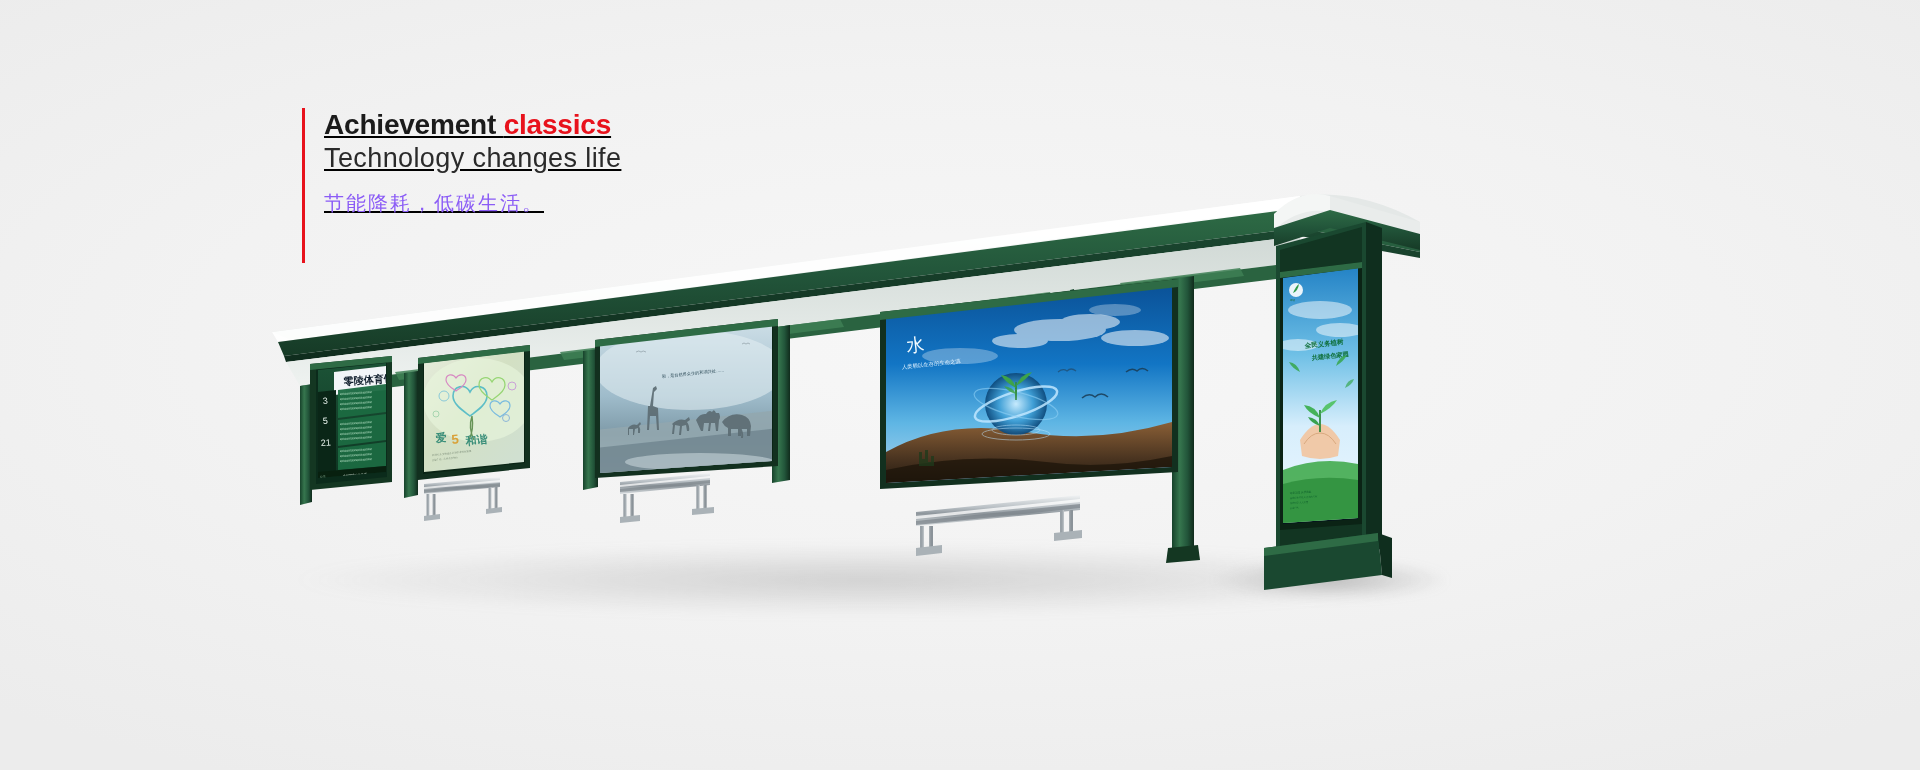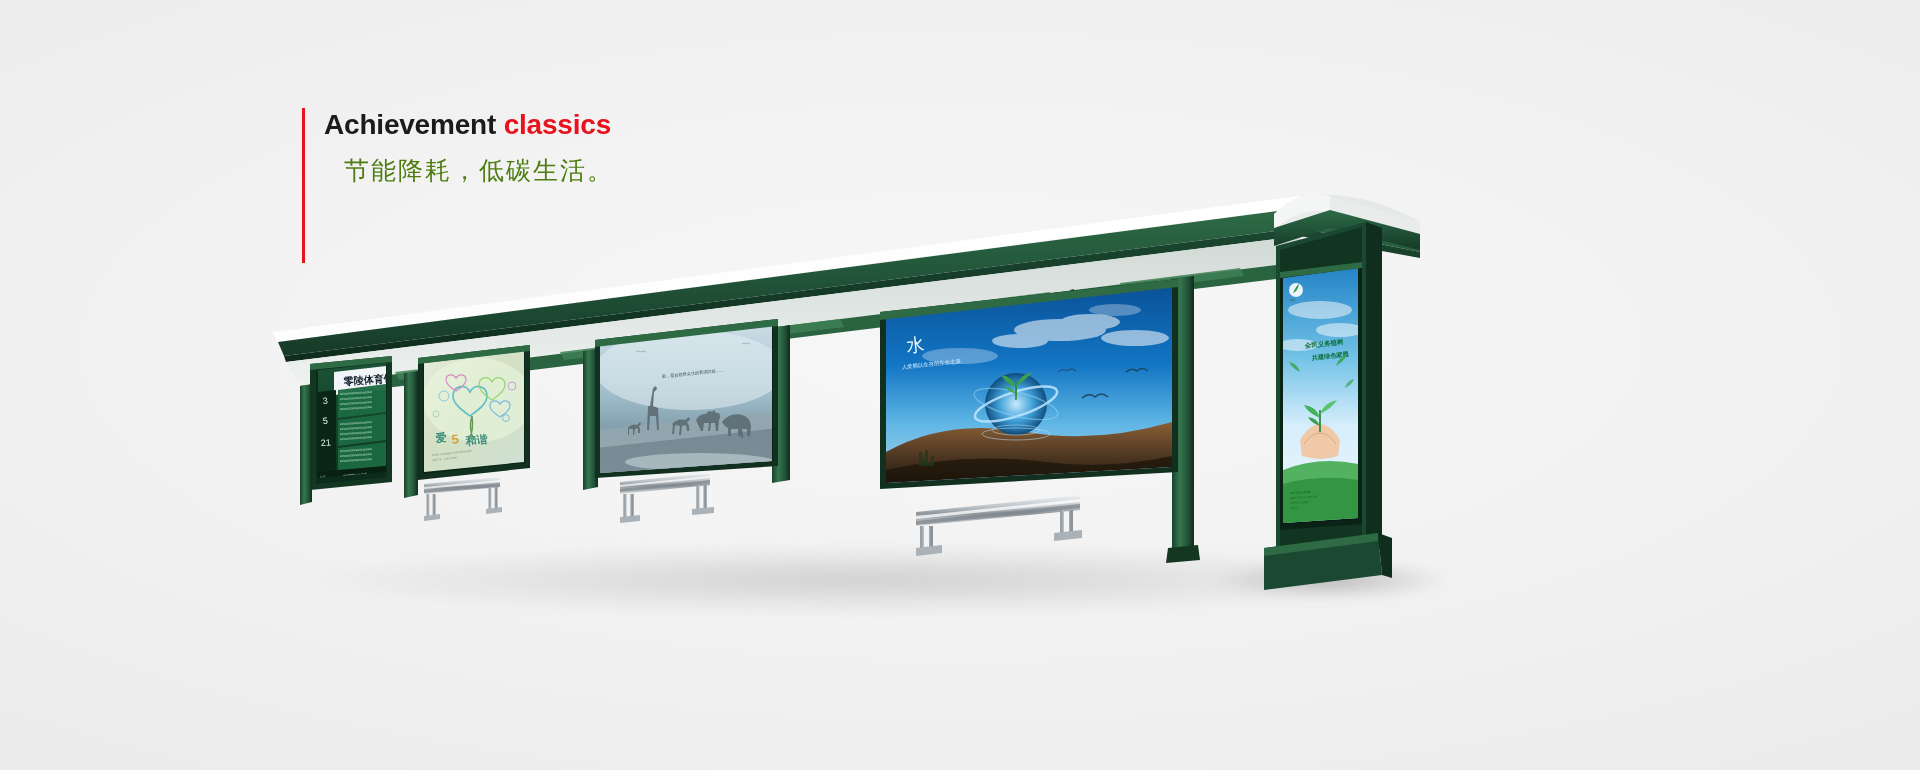--- a/index.html
+++ b/index.html
@@ -9,32 +9,33 @@
     background:
       radial-gradient(ellipse 1400px 500px at 50% 45%, #f7f7f7 0%, #f2f2f2 55%, #ececec 100%),
       #f1f1f1;
     position:relative;
   }
 
   
   #headline {
     position:absolute; left:302px; top:108px; width:620px; height:160px;
     padding-left:22px;
+    text-decoration:underline;
   }
   #headline .rule {
     position:absolute; left:0; top:0; width:3px; height:155px;
     background:#e8121c;
   }
   .h-line1 { font-size:28px; font-weight:bold; letter-spacing:-0.2px;
              line-height:34px; color:#1b1b1b; white-space:nowrap; }
   .h-line1 .accent { color:#e8121c; font-weight:bold; }
   .h-line2 { font-size:27px; font-weight:400; line-height:33px;
              color:#2a2a2a; letter-spacing:0.4px; white-space:nowrap; }
-  .h-line3 { font-size:25px; line-height:44px; color:#4d7c0f;
-             letter-spacing:2px; white-space:nowrap; margin-top:6px;margin-left:20px;}
+  .h-line3 { font-size:20px; line-height:44px; color:#8b5cf6;
+             letter-spacing:2px; white-space:nowrap; margin-top:6px;}
   .h-line4 { font-size:14px; color:#3a3a3a; letter-spacing:0.5px;
              margin-top:14px; white-space:nowrap; }
 
   
   #scene { position:absolute; left:0; top:0; width:1920px; height:770px; }
   #scene svg { position:absolute; left:0; top:0; }
 
   
   .ground-shadow {
     position:absolute; left:300px; top:545px; width:1130px; height:70px;
@@ -48,20 +49,21 @@
                rgba(120,120,120,0.12) 50%, rgba(255,255,255,0) 75%);
     filter:blur(5px);
   }
 </style>
 </head>
 <body>
 
 <div id="headline">
   <div class="rule"></div>
   <div class="h-line1"><span>Achievement </span><span class="accent">classics</span></div>
+  <div class="h-line2">Technology changes life</div>
   <div class="h-line3">节能降耗，低碳生活。</div>
 </div>
 
 <div id="scene">
 
   <div class="ground-shadow"></div>
   <div class="tower-shadow"></div>
 
   <svg width="1920" height="770" viewBox="0 0 1920 770">
     <defs>

